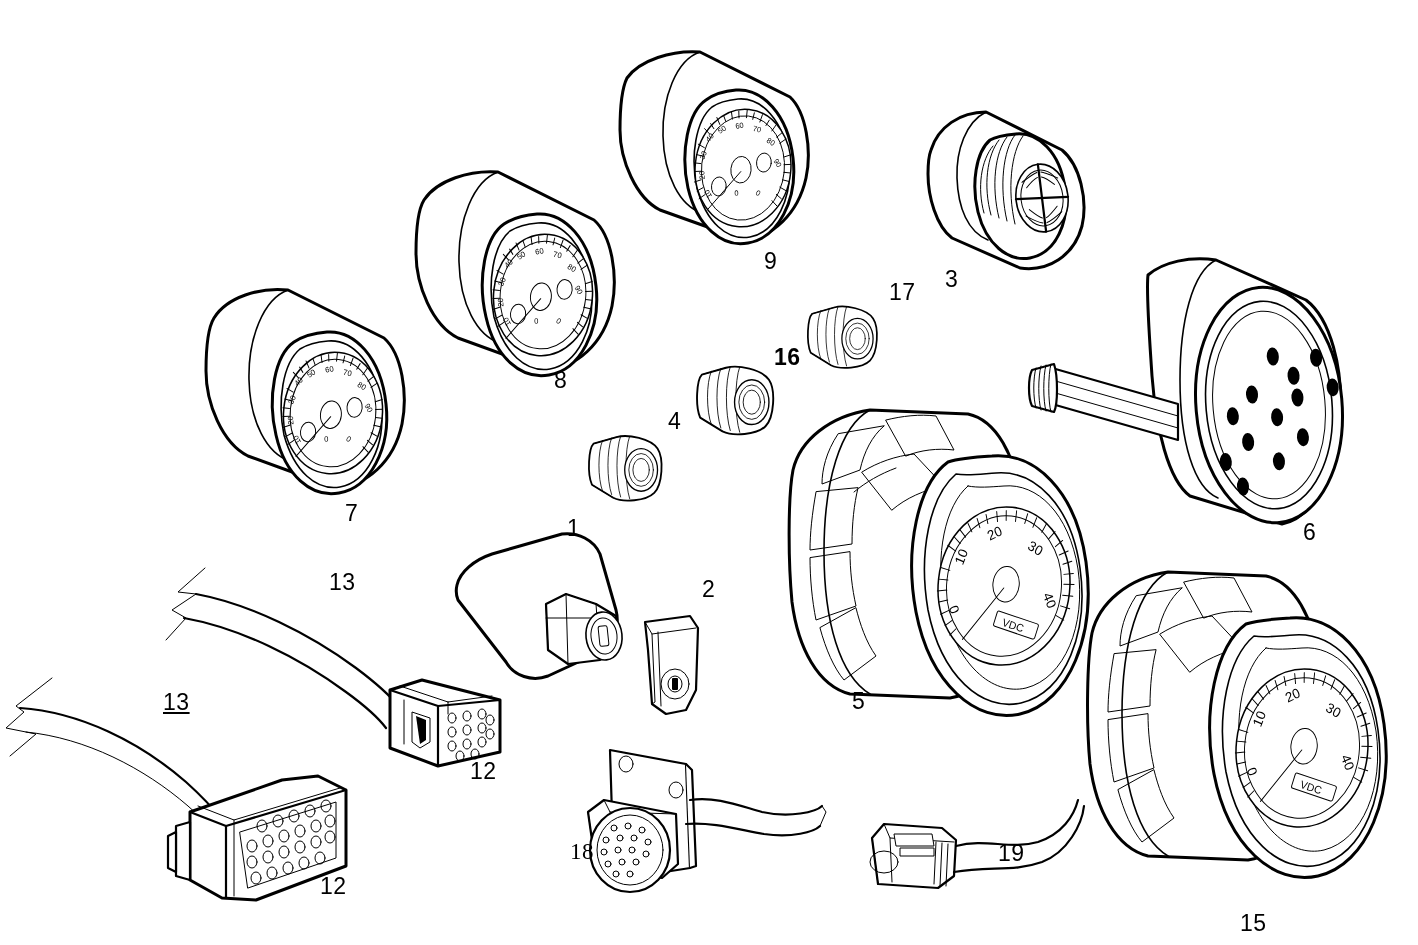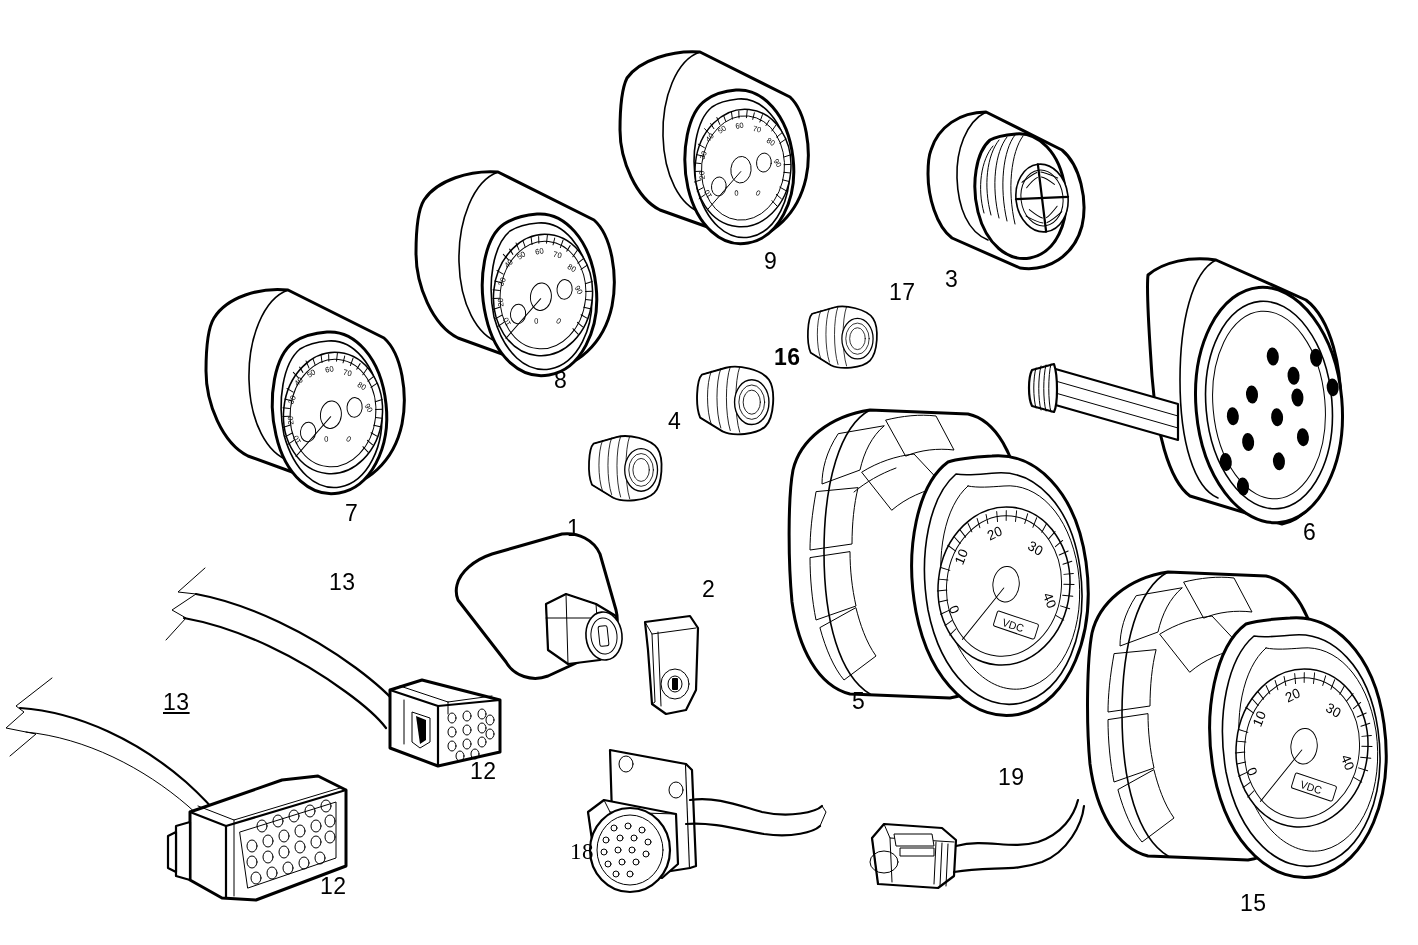--- a/index.html
+++ b/index.html
@@ -523,16 +523,16 @@
 <div class="callout" style="left:554px;top:369px;">8</div>
 <div class="callout" style="left:668px;top:410px;">4</div>
 <div class="callout" style="left:345px;top:502px;">7</div>
 <div class="callout" style="left:1303px;top:521px;">6</div>
 <div class="callout" style="left:567px;top:517px;">1</div>
 <div class="callout" style="left:329px;top:571px;">13</div>
 <div class="callout" style="left:702px;top:578px;">2</div>
 <div class="callout" style="left:852px;top:690px;">5</div>
 <div class="callout" style="left:163px;top:691px;text-decoration:underline;">13</div>
 <div class="callout" style="left:470px;top:760px;">12</div>
-<div class="callout" style="left:998px;top:766px;">19</div>
+<div class="callout" style="left:998px;top:842px;">19</div>
 <div class="callout" style="left:570px;top:840px;font-family:Liberation Serif, serif;">18</div>
 <div class="callout" style="left:320px;top:875px;text-align:right;">12</div>
-<div class="callout" style="left:1240px;top:892px;">15</div>
+<div class="callout" style="left:1240px;top:912px;">15</div>
 
 </body></html>

